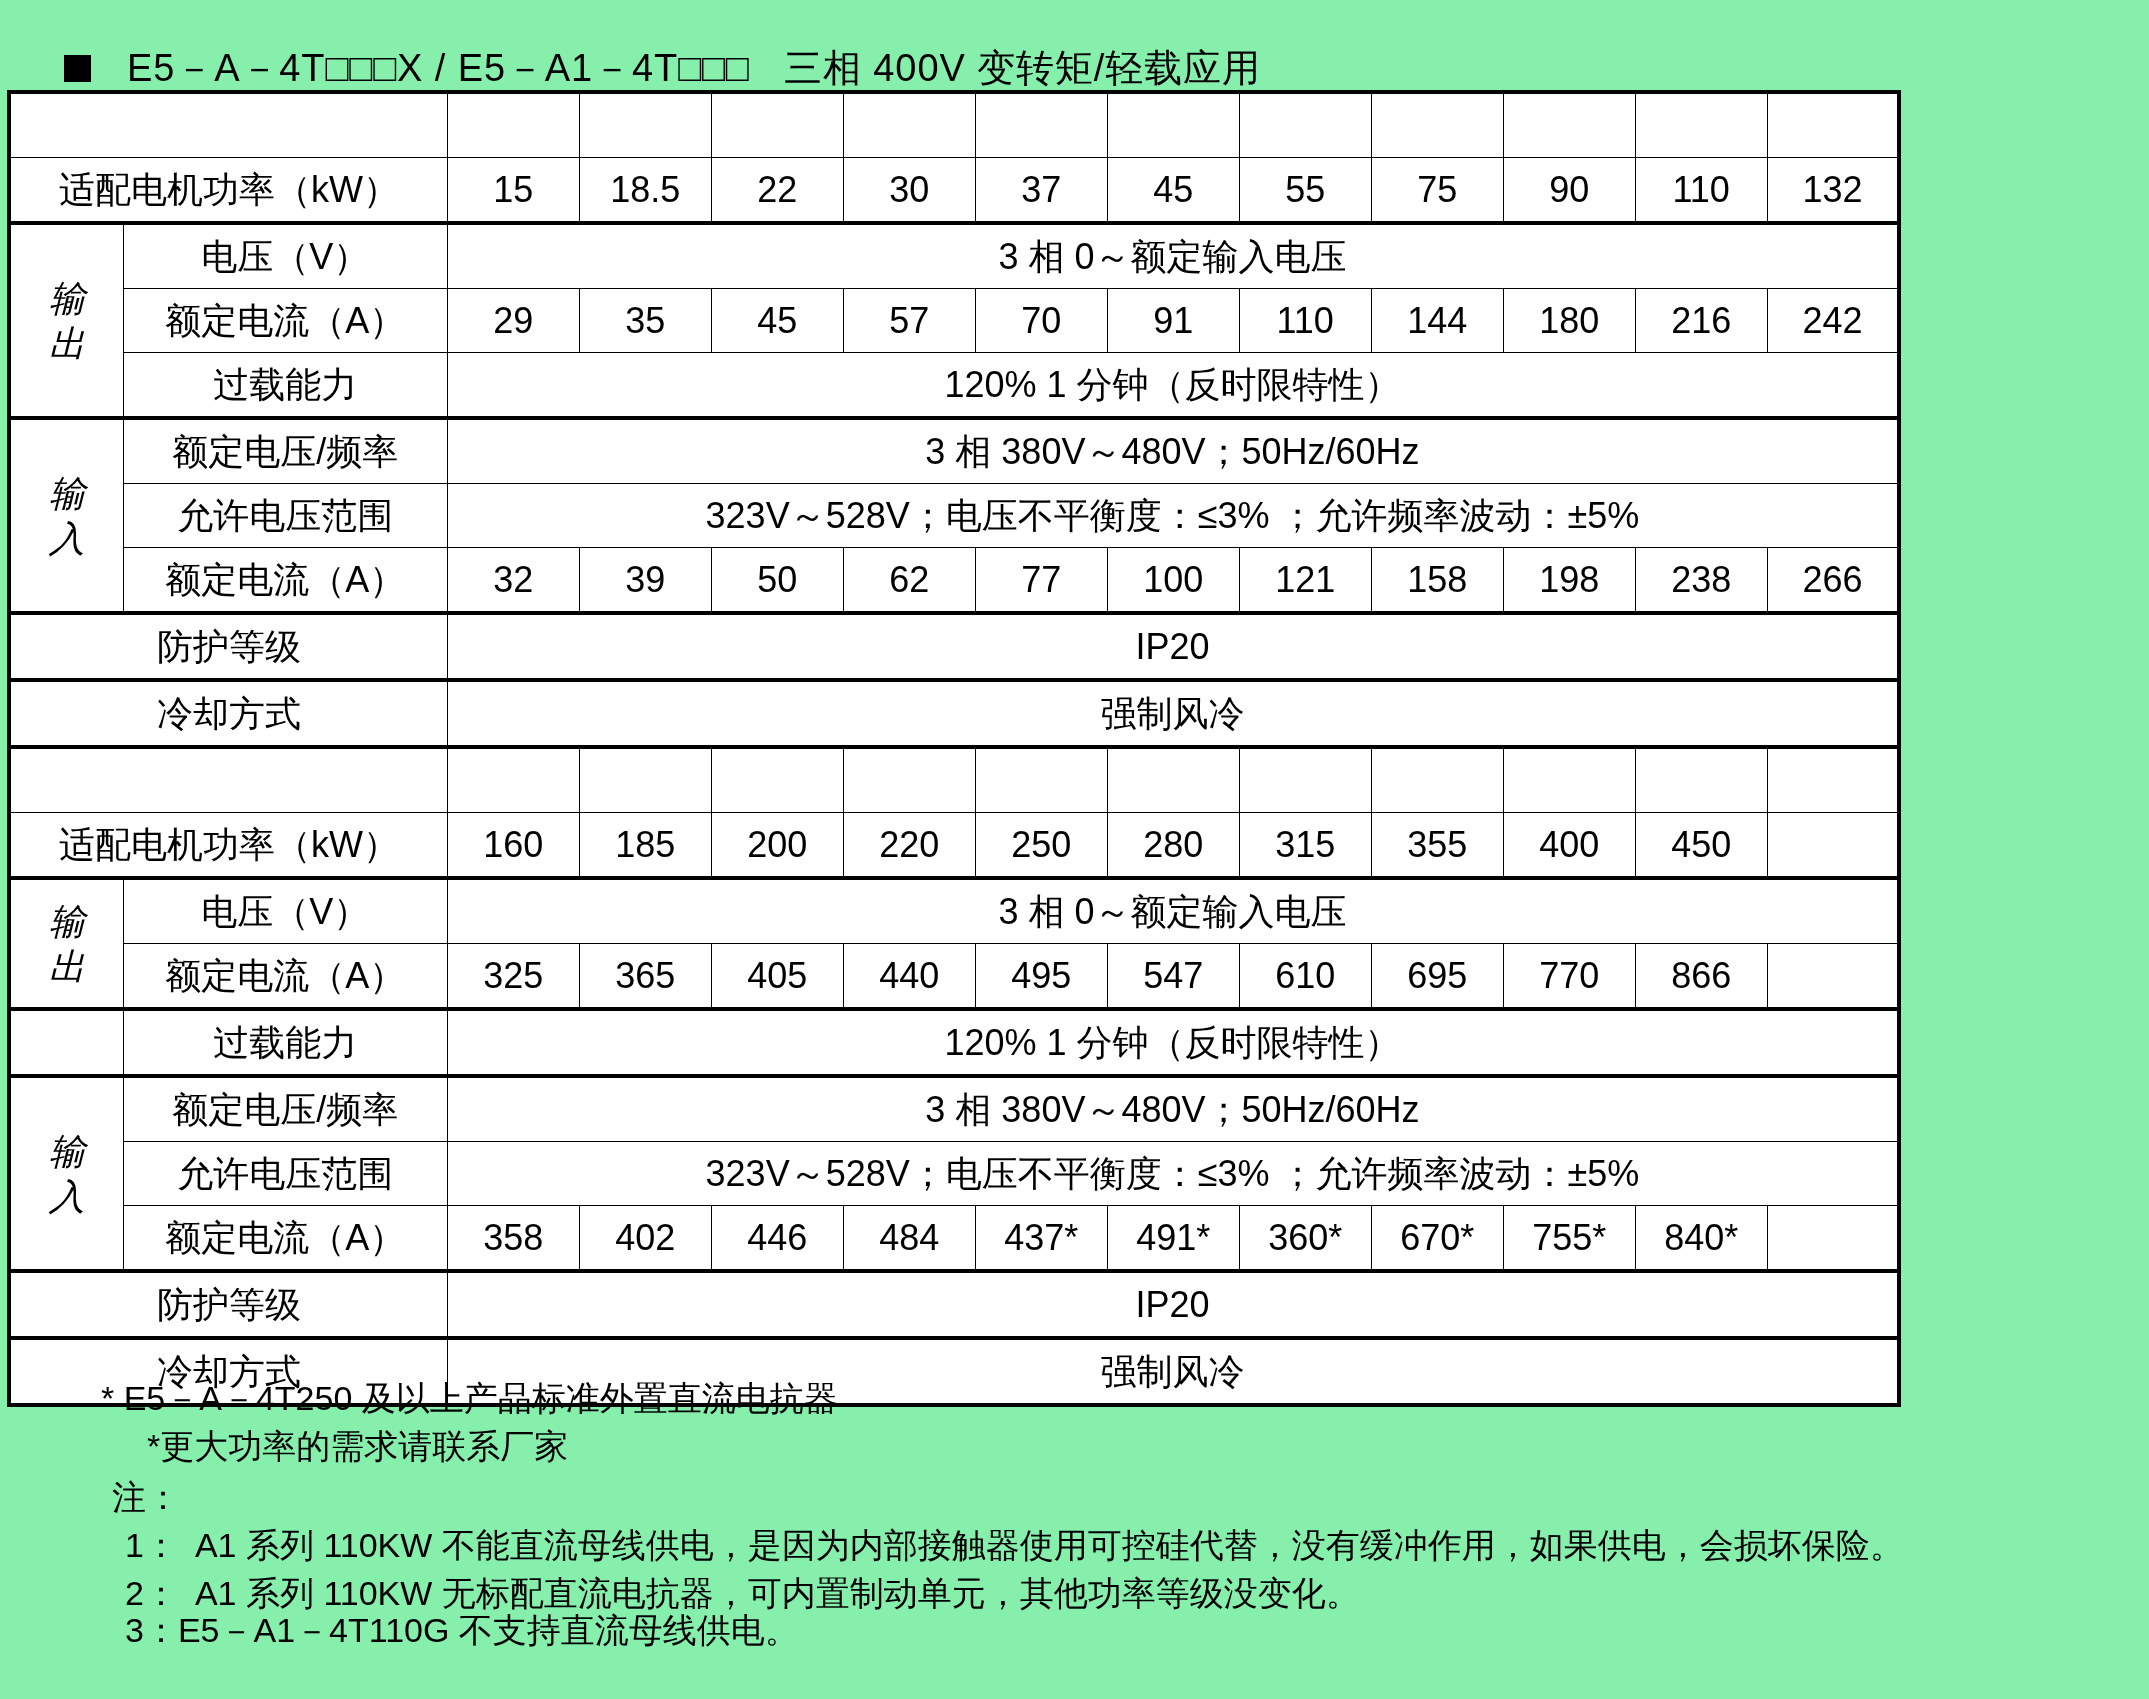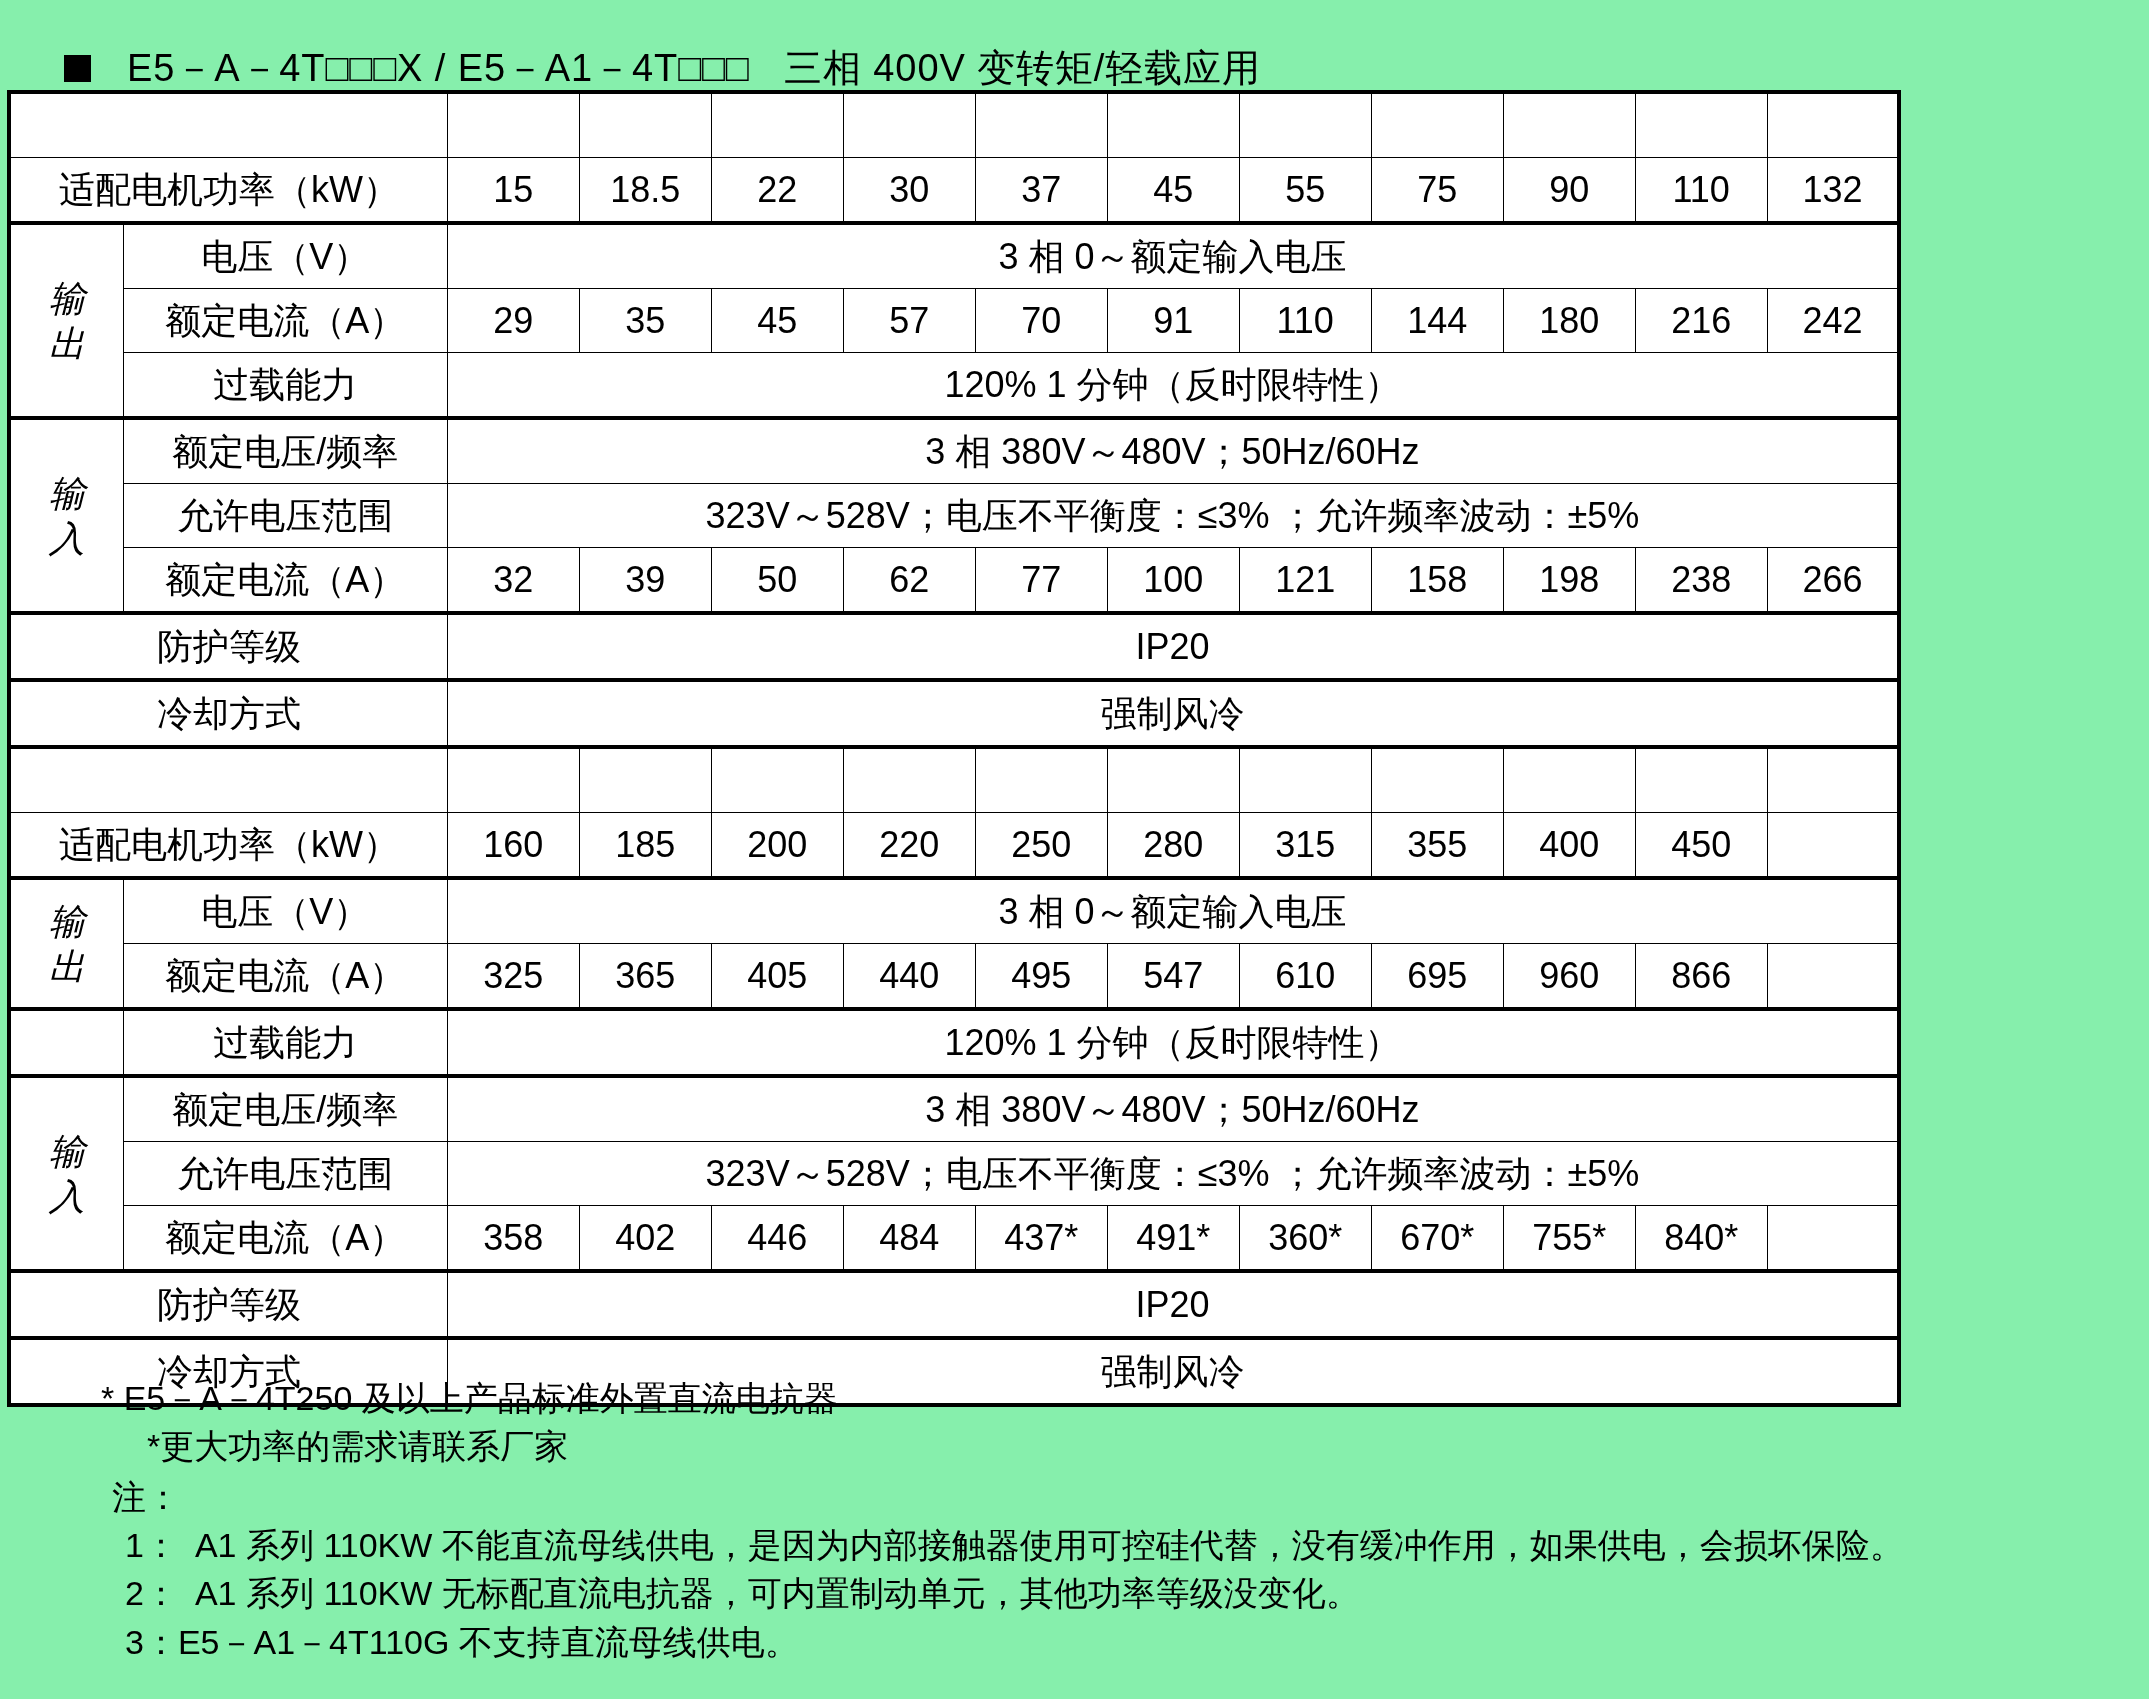--- a/index.html
+++ b/index.html
@@ -33,21 +33,21 @@
   td.merged{white-space:nowrap;margin-left:22px;}
 
   
   .notes{position:absolute;left:0;top:1376px;font-size:34px;}
   .note-line{position:absolute;white-space:pre;}
   .n0{left:101px;top:0;}
   .n1{left:111px;top:48px;margin-left:36px;}
   .n2{left:112px;top:99px;}
   .n3{left:125px;top:147px;}
   .n4{left:125px;top:195px;}
-  .n5{left:125px;top:244px;}
+  .n5{left:125px;top:232px;}
 </style>
 </head>
 <body>
 
 <div class="page">
 
   <div class="title">
     <span class="bullet"></span>
     <span class="ttext">E5－A－4T□□□X / E5－A1－4T□□□   三相 400V 变转矩/轻载应用</span>
   </div>
@@ -201,21 +201,21 @@
       <tr>
         <td>额定电流（A）</td>
       <td>325</td>
           <td>365</td>
           <td>405</td>
           <td>440</td>
           <td>495</td>
           <td>547</td>
           <td>610</td>
           <td>695</td>
-          <td>960</td>
+          <td>770</td>
           <td>866</td>
           <td></td>
         </tr>
 
       <tr class="sec">
         <td class="grp"></td>
         <td>过载能力</td>
         <td class="merged" colspan="11">120%  1 分钟（反时限特性）</td>
       </tr>
 

